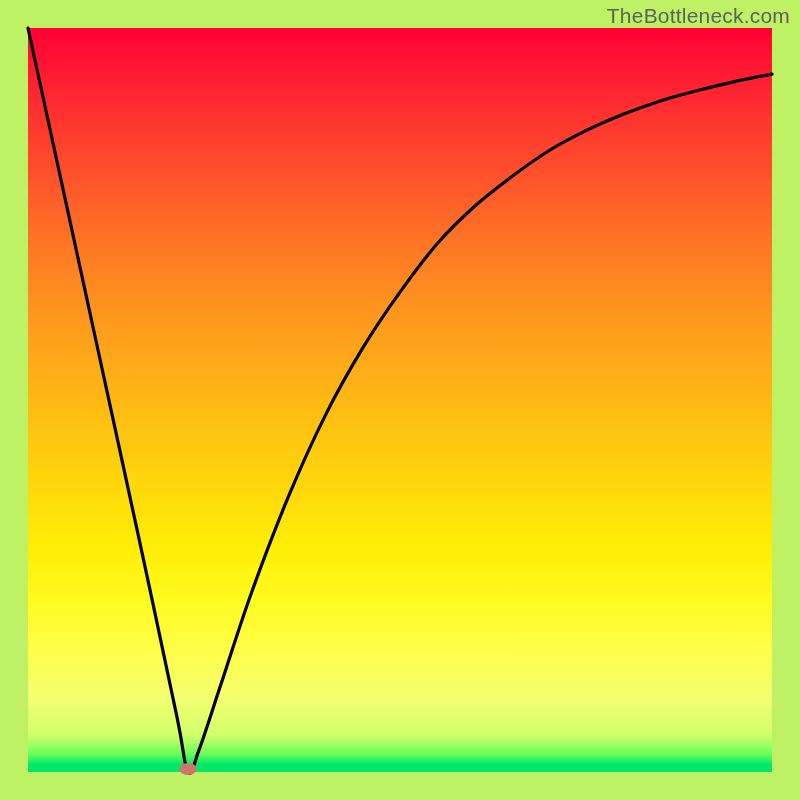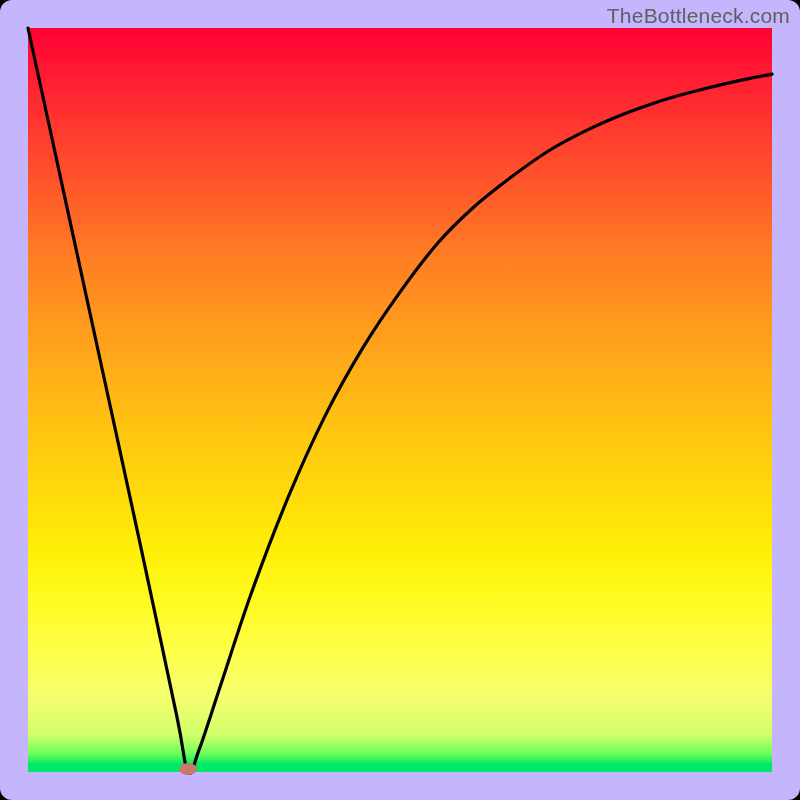--- a/index.html
+++ b/index.html
@@ -8,22 +8,21 @@
     width: 800px;
     height: 800px;
     background: #000;
     overflow: hidden;
     font-family: Arial, Helvetica, sans-serif;
   }
   .frame {
     position: relative;
     width: 800px;
     height: 800px;
-    background: #c4b5fd;
-    border-radius: 12px;
+    background: #bef264;
   }
   .plot-area {
     position: absolute;
     left: 28px;
     top: 28px;
     width: 744px;
     height: 744px;
     
     background: linear-gradient(
       to bottom,

